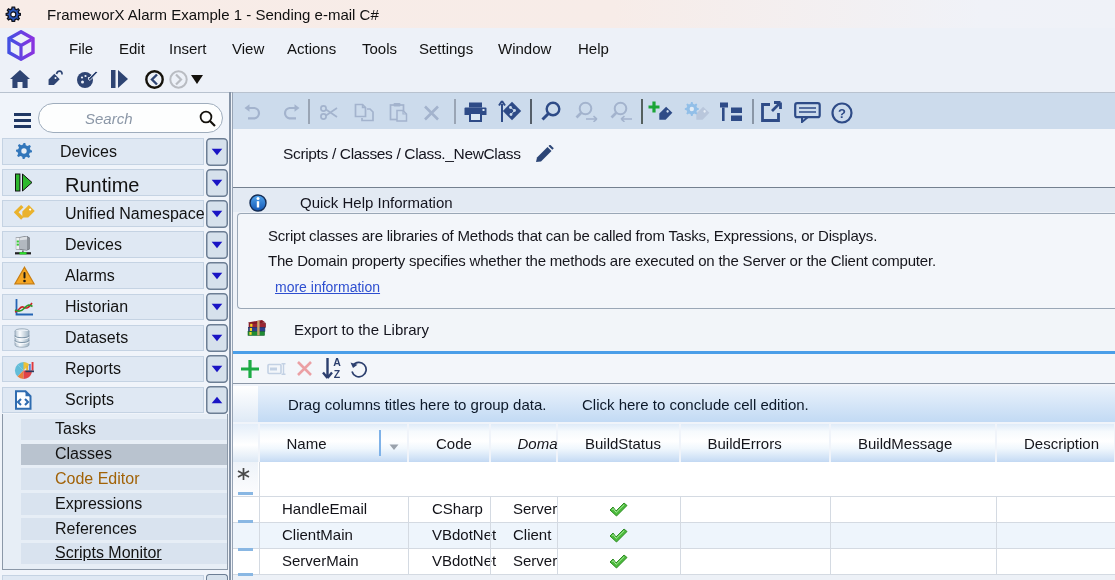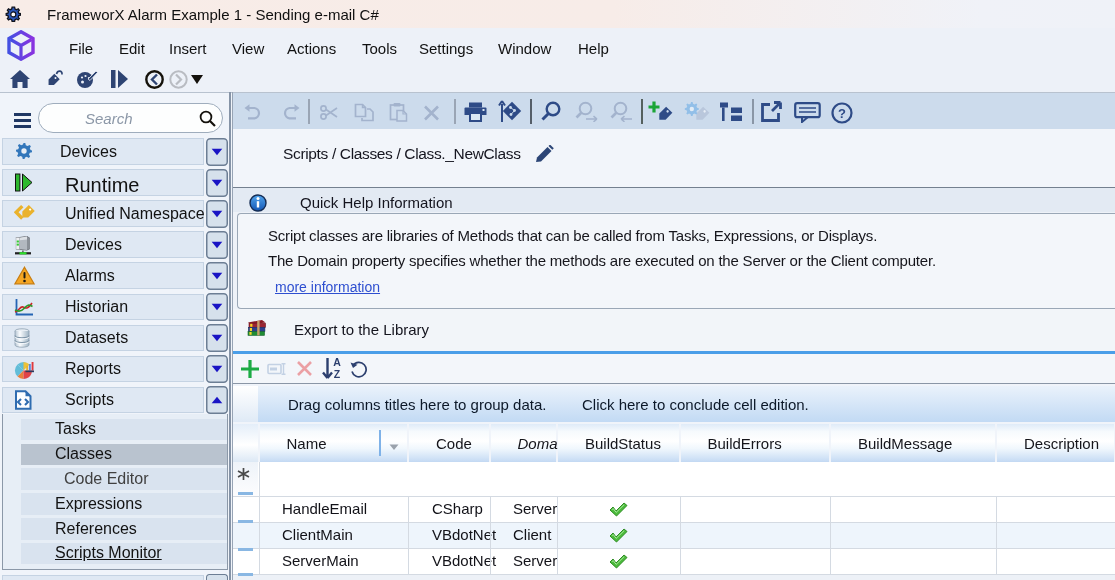--- a/index.html
+++ b/index.html
@@ -202,21 +202,21 @@
 <svg class="abs" style="left:206px;top:386.3px;" width="22" height="28" viewBox="0 0 22 28">
     <rect x="0.75" y="0.75" width="20.5" height="26.5" rx="3.5" fill="#d6e1ec" stroke="#6c7e94" stroke-width="1.5"></rect>
     <path d="M5.7 17.2 L16.3 17.2 L11 10.8 Z" fill="#1a14c4"></path>
   </svg>
 <div class="abs" style="left:2px;top:414px;width:226px;height:156px;background:#e7eef6;border:1px solid #8b98a8;border-top:none;"></div>
 <div class="abs" style="left:21px;top:418.6px;width:206px;height:21.5px;background:#d9e3ef;"></div>
 <div class="abs txt" style="left:35px;top:420.1px;font-size:16px;color:#121212;">Tasks</div>
 <div class="abs" style="left:21px;top:443.5px;width:206px;height:21.5px;background:#b9c3cf;"></div>
 <div class="abs txt" style="left:35px;top:445.0px;font-size:16px;color:#121212;">Classes</div>
 <div class="abs" style="left:21px;top:468.3px;width:206px;height:21.5px;background:#d9e3ef;"></div>
-<div class="abs txt" style="left:44px;top:469.8px;font-size:16px;color:#404040;">Code Editor</div>
+<div class="abs txt" style="left:35px;top:469.8px;font-size:16px;color:#a16207;">Code Editor</div>
 <div class="abs" style="left:21px;top:493.2px;width:206px;height:21.5px;background:#d9e3ef;"></div>
 <div class="abs txt" style="left:35px;top:494.7px;font-size:16px;color:#121212;">Expressions</div>
 <div class="abs" style="left:21px;top:518.0px;width:206px;height:21.5px;background:#d9e3ef;"></div>
 <div class="abs txt" style="left:35px;top:519.5px;font-size:16px;color:#121212;">References</div>
 <div class="abs" style="left:21px;top:542.9px;width:206px;height:21.5px;background:#d9e3ef;"></div>
 <div class="abs txt" style="left:35px;top:544.4px;font-size:16px;color:#121212;text-decoration:underline;">Scripts Monitor</div>
 <div class="abs" style="left:2px;top:575px;width:202px;height:5px;background:#dfe8f3;border:1px solid #c5d3e3;border-bottom:none;"></div>
 <div class="abs" style="left:206px;top:574px;width:22px;height:6px;background:#d6e1ec;border:1.5px solid #6c7e94;border-bottom:none;border-radius:3.5px 3.5px 0 0;"></div>
 <div class="abs" style="left:233px;top:93px;width:882px;height:36px;background:#ccdbec;"></div>
 <svg class="abs" style="left:244px;top:104px;" width="18" height="16" viewBox="0 0 18 16">

